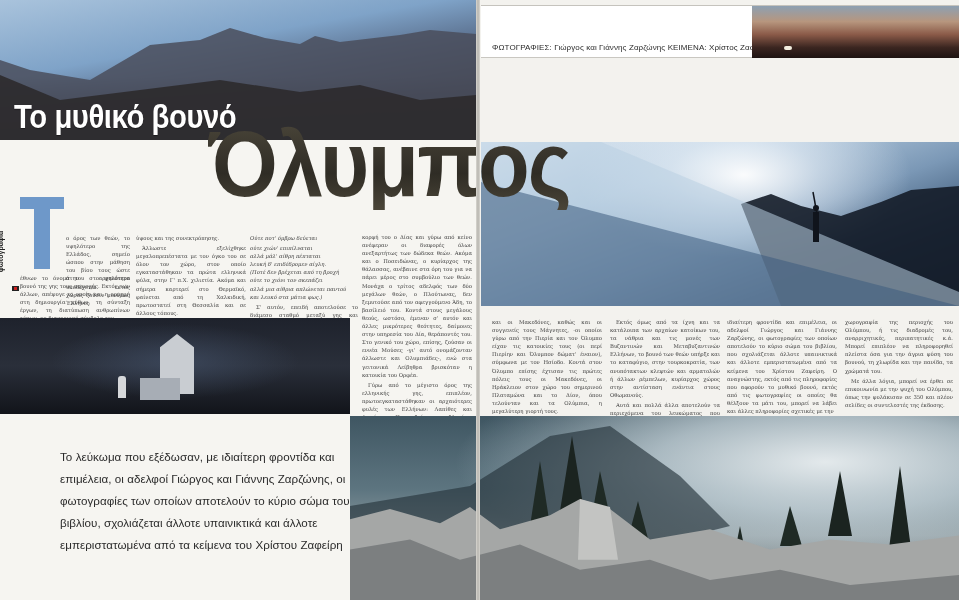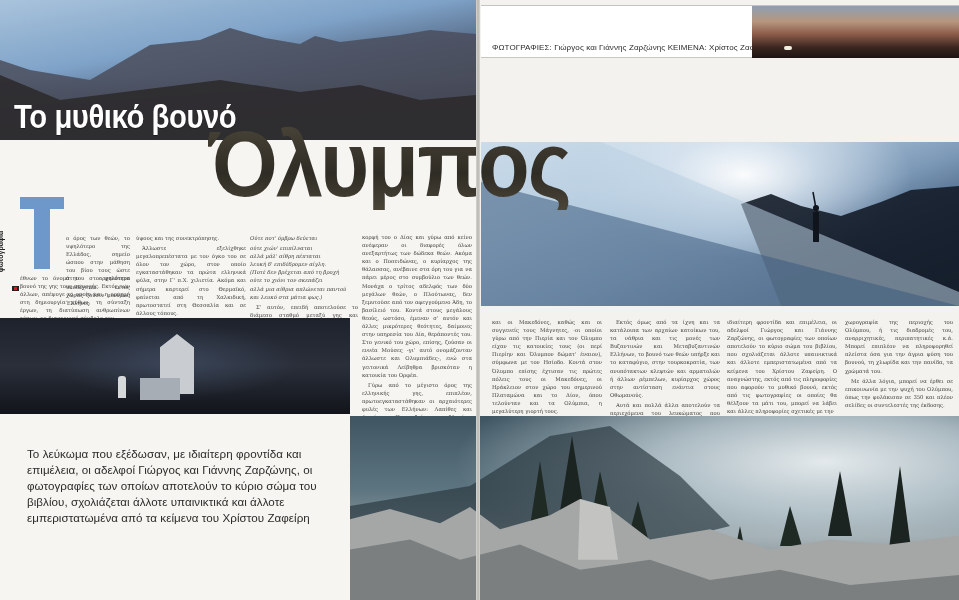--- a/index.html
+++ b/index.html
@@ -80,22 +80,22 @@
   .col-1b { left: 20px; top: 266px; width: 110px; }
   .col-2 { left: 136px; top: 234px; width: 110px; }
   .col-3 { left: 250px; top: 234px; width: 108px; }
   .col-4 { left: 362px; top: 233px; width: 110px; }
   .col-5 { left: 492px; top: 318px; width: 110px; }
   .col-6 { left: 610px; top: 318px; width: 110px; }
   .col-7 { left: 727px; top: 318px; width: 110px; }
   .col-8 { left: 845px; top: 318px; width: 108px; }
 
   
-  .pullquote { position: absolute; left: 27px; top: 446px; width: 300px; font-family: "Liberation Sans", sans-serif;
-    font-size: 11.6px; line-height: 16px; color: #2b2b2b; letter-spacing: 0.05px; }
+  .pullquote { position: absolute; left: 60px; top: 446px; width: 300px; font-family: "Liberation Sans", sans-serif;
+    font-size: 11.6px; line-height: 22px; color: #2b2b2b; letter-spacing: 0.05px; }
 </style>
 </head>
 <body>
 
 <div class="page page-left"></div>
 
 <div class="page page-right"></div>
 
 <div class="photo photo-hero">
   <svg class="ridge" viewBox="0 0 476 140" preserveAspectRatio="none">

